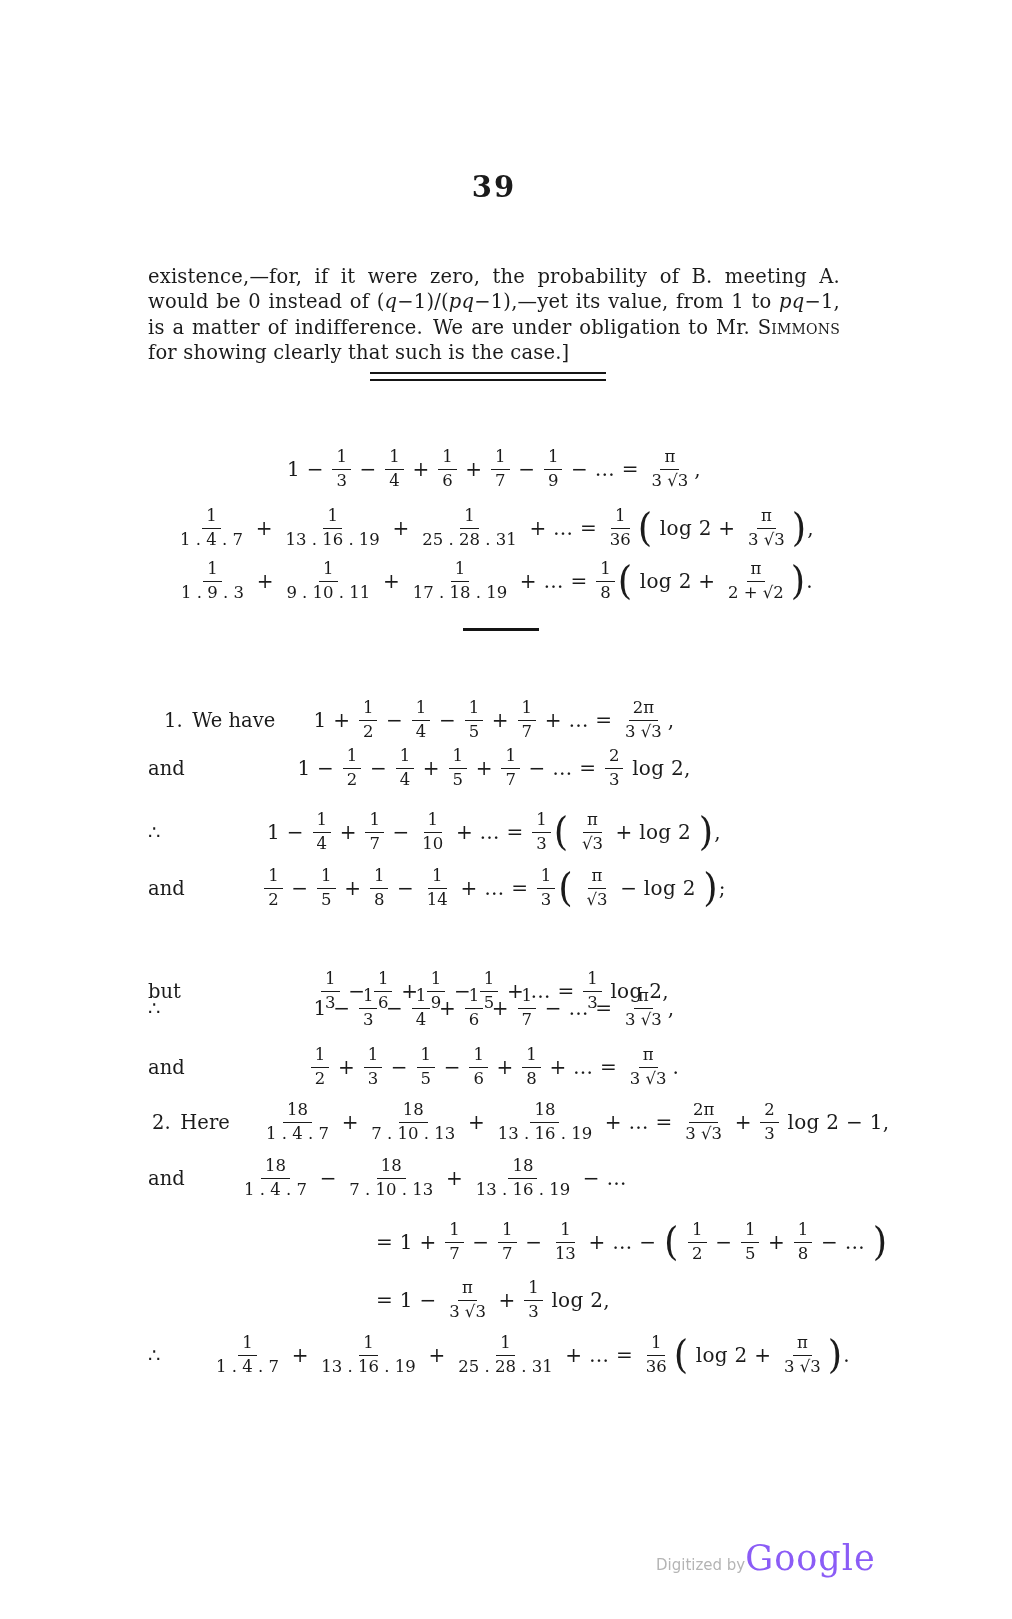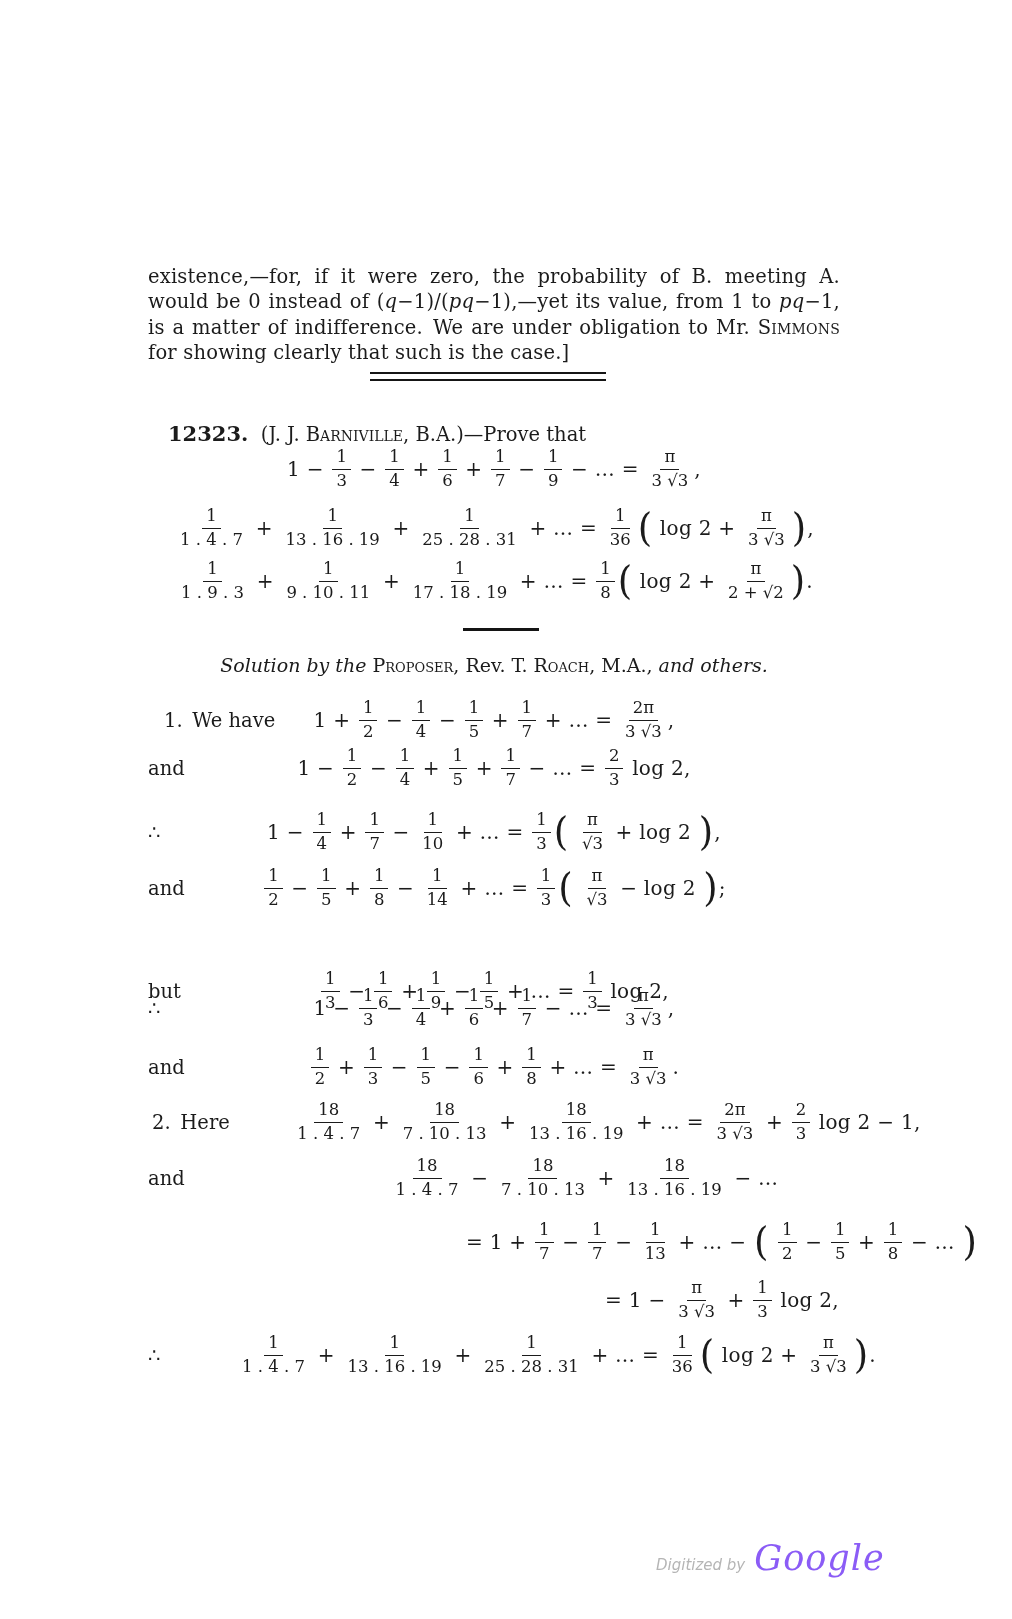--- a/index.html
+++ b/index.html
@@ -30,21 +30,21 @@
   .prob-heading{
     position:absolute;top:421px;left:20px;width:672px;font-size:19.5px;white-space:pre;
   }
   .prob-num{font-weight:bold;font-size:21px;}
 
   .eqrow{
     position:absolute;left:0;width:100%;height:56px;
     display:flex;align-items:center;justify-content:center;
     font-size:20px;
   }
-  .eqrow.al{justify-content:center;}
+  .eqrow.al{justify-content:flex-start;}
   .run{white-space:pre;letter-spacing:0.3px;}
   .frac{
     display:flex;flex-direction:column;align-items:center;
     font-size:16.5px;line-height:1.22;margin:0 2px;
   }
   .frac .num{padding:0 4px 1px;border-bottom:1.6px solid #1b1b1b;}
   .frac .den{padding:1px 4px 0;white-space:pre;}
   .bigp{
     font-size:185%;font-weight:200;line-height:0.9;padding:0 1px;
     display:inline-block;transform:scaleY(1.05);
@@ -58,42 +58,42 @@
     position:absolute;top:654px;left:0;width:100%;text-align:center;font-size:19px;
   }
 
   .step-label{
     position:absolute;left:0;top:50%;transform:translateY(-50%);
     font-size:19.5px;white-space:pre;
   }
   .step-label.num{padding-left:16px;}
 
   .watermark{
-    position:absolute;left:656px;top:1538px;display:flex;align-items:baseline;gap:9px;font-style:italic;
+    position:absolute;left:656px;top:1538px;display:flex;align-items:baseline;
   }
   .wm-text{
     font-family:"DejaVu Sans","Liberation Sans",sans-serif;
     font-size:15px;color:#b5b5b5;
   }
   .wm-logo{
     font-size:35px;color:#8b5cf6;letter-spacing:1px;
     font-family:"DejaVu Serif",serif;
   }
 </style>
 </head>
 <body>
 
 <div class="content">
 
+  <div class="page-number">39</div>
 
   <p class="intro"><span>existence,—for, if it were zero, the probability of B. meeting A. would be 0 instead of (</span><span class="ital">q</span><span>−1)/(</span><span class="ital">pq</span><span>−1),—yet its value, from 1 to </span><span class="ital">pq</span><span>−1, is a matter of indifference. We are under obligation to Mr. </span><span class="sc">Simmons</span><span> for showing clearly that such is the case.]</span></p>
 
   <div class="divider"></div>
 
-  <div class="prob-heading"><span class="prob-num">12323.</span><span>  (J. J. </span><span class="sc">Barniville</span><span>, B.A.)—Prove that</span></div>
 
   <div class="eqrow" style="top:443px;height:52px;">
       <span class="run">1 − </span>
       <span class="frac">
         <span class="num">1</span>
         <span class="den">3</span>
       </span>
       <span class="run"> − </span>
       <span class="frac">
         <span class="num">1</span>
@@ -175,21 +175,20 @@
       <span class="frac">
         <span class="num">π</span>
         <span class="den">2 + √2</span>
       </span>
       <span class="bigp">)</span>
       <span class="run">.</span>
     </div>
 
   <div class="short-rule"></div>
 
-  <div class="byline"><span class="ital">Solution by the </span><span class="sc">Proposer</span><span>, Rev. T. </span><span class="sc">Roach</span><span>, M.A., </span><span class="ital">and others.</span></div>
 
   <div class="eqrow" style="top:684px;margin-top:8px;">
     <span class="step-label num">1. We have</span>
     <span class="eqrow" style="position:static;height:auto;width:auto;">
         <span class="run">1 + </span>
         <span class="frac">
           <span class="num">1</span>
           <span class="den">2</span>
         </span>
         <span class="run"> − </span>

